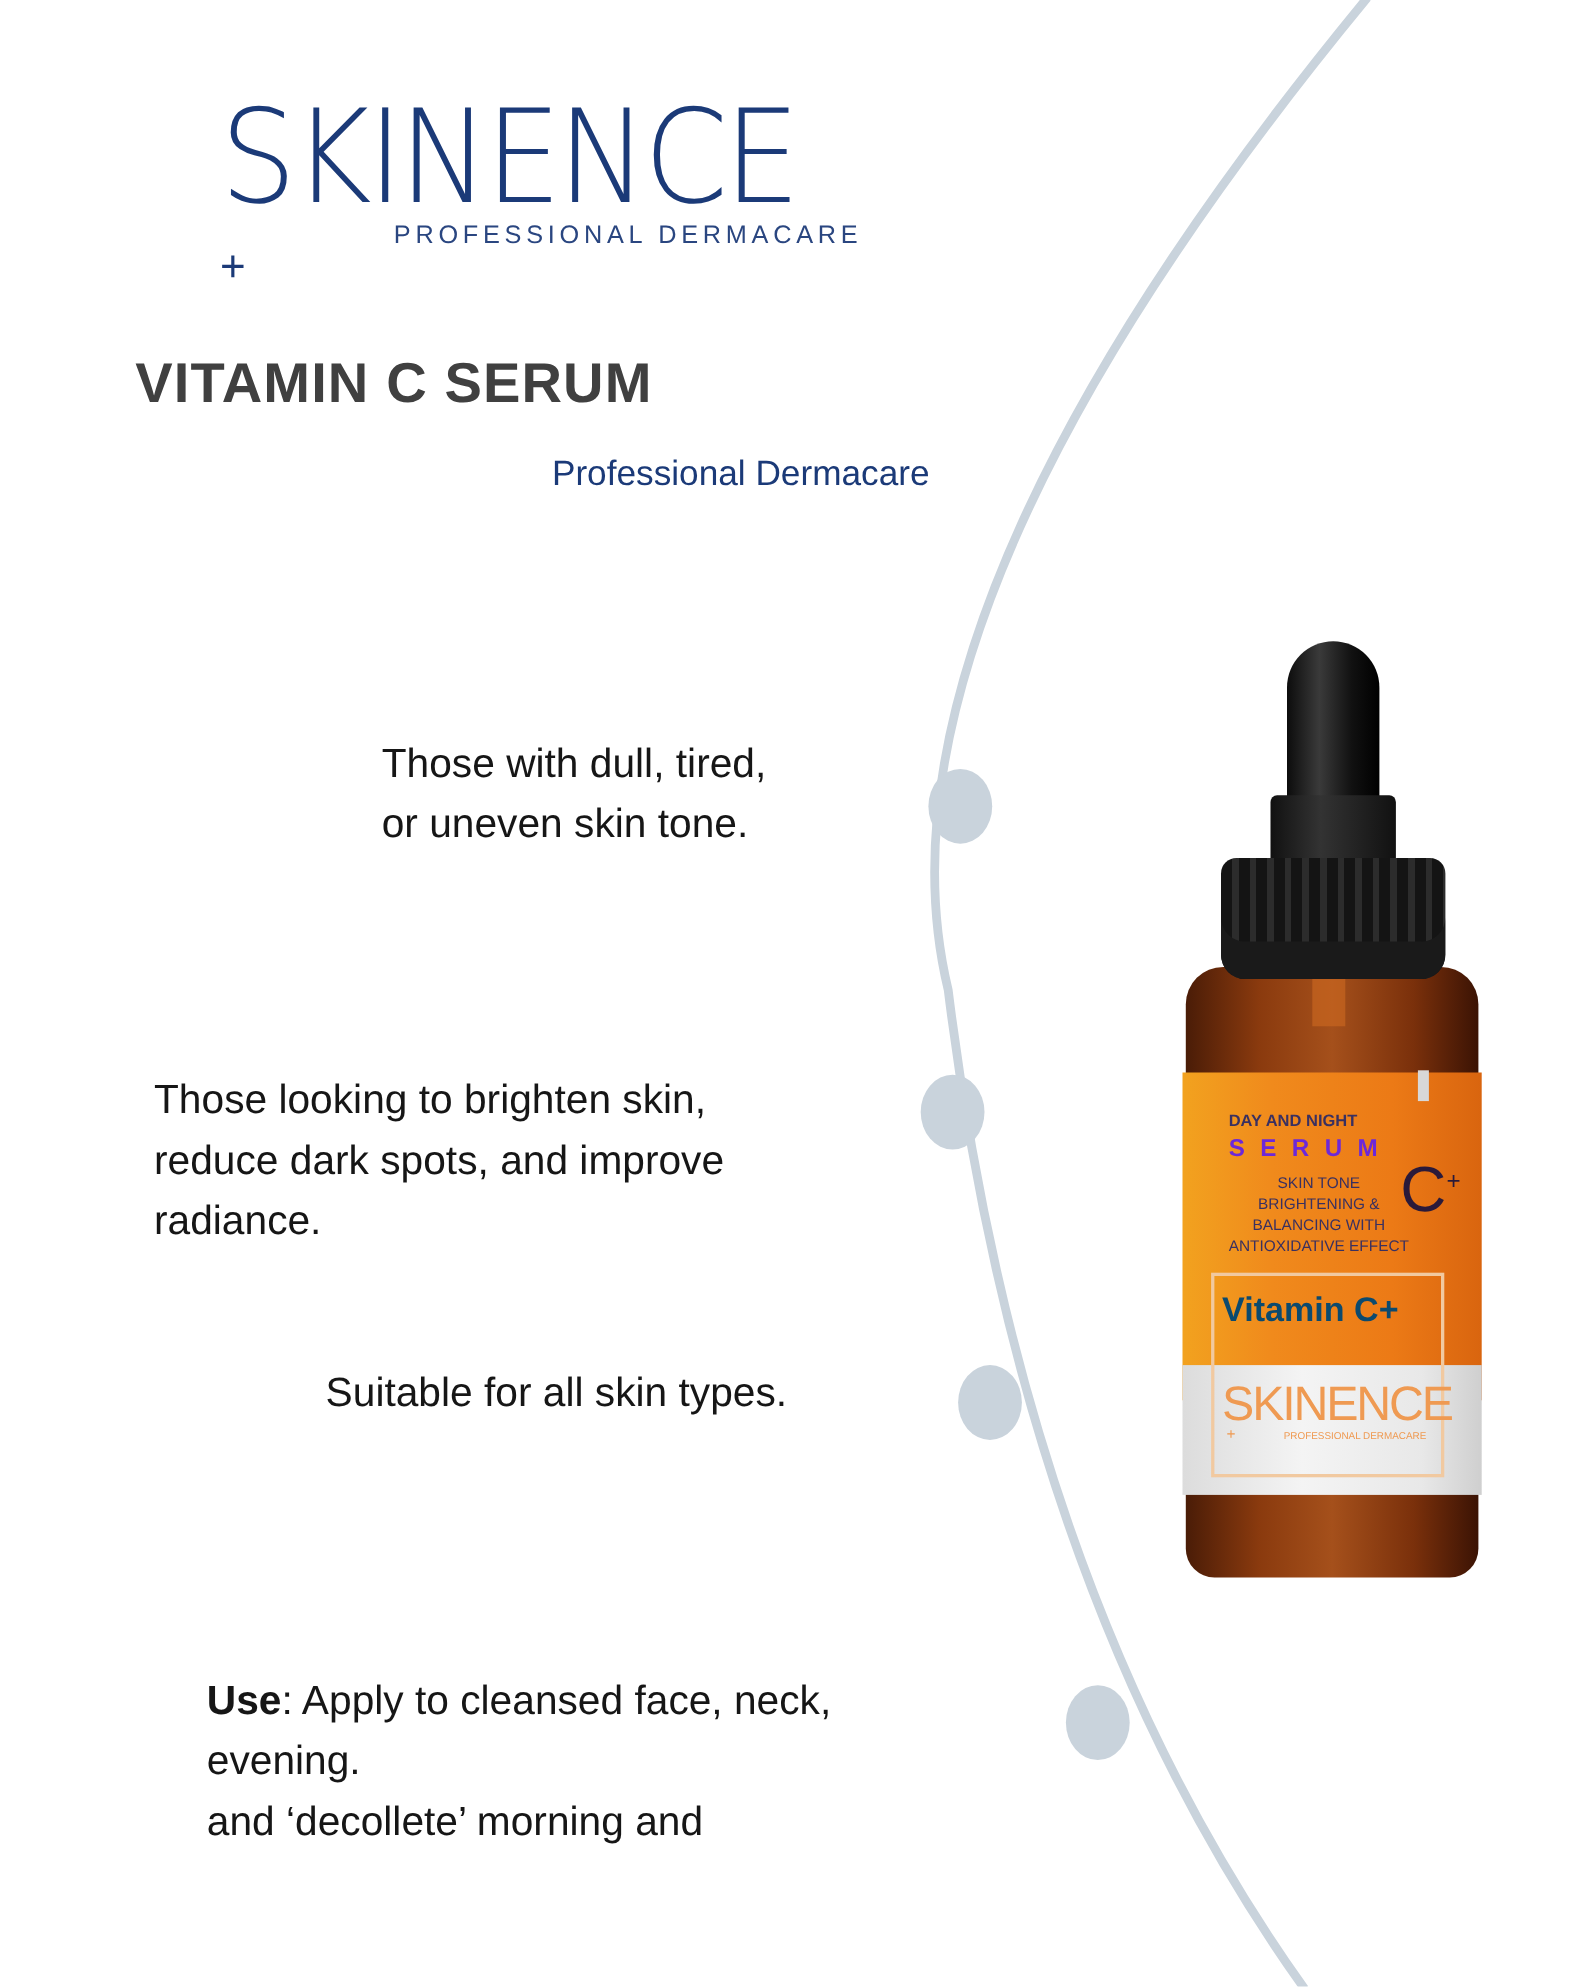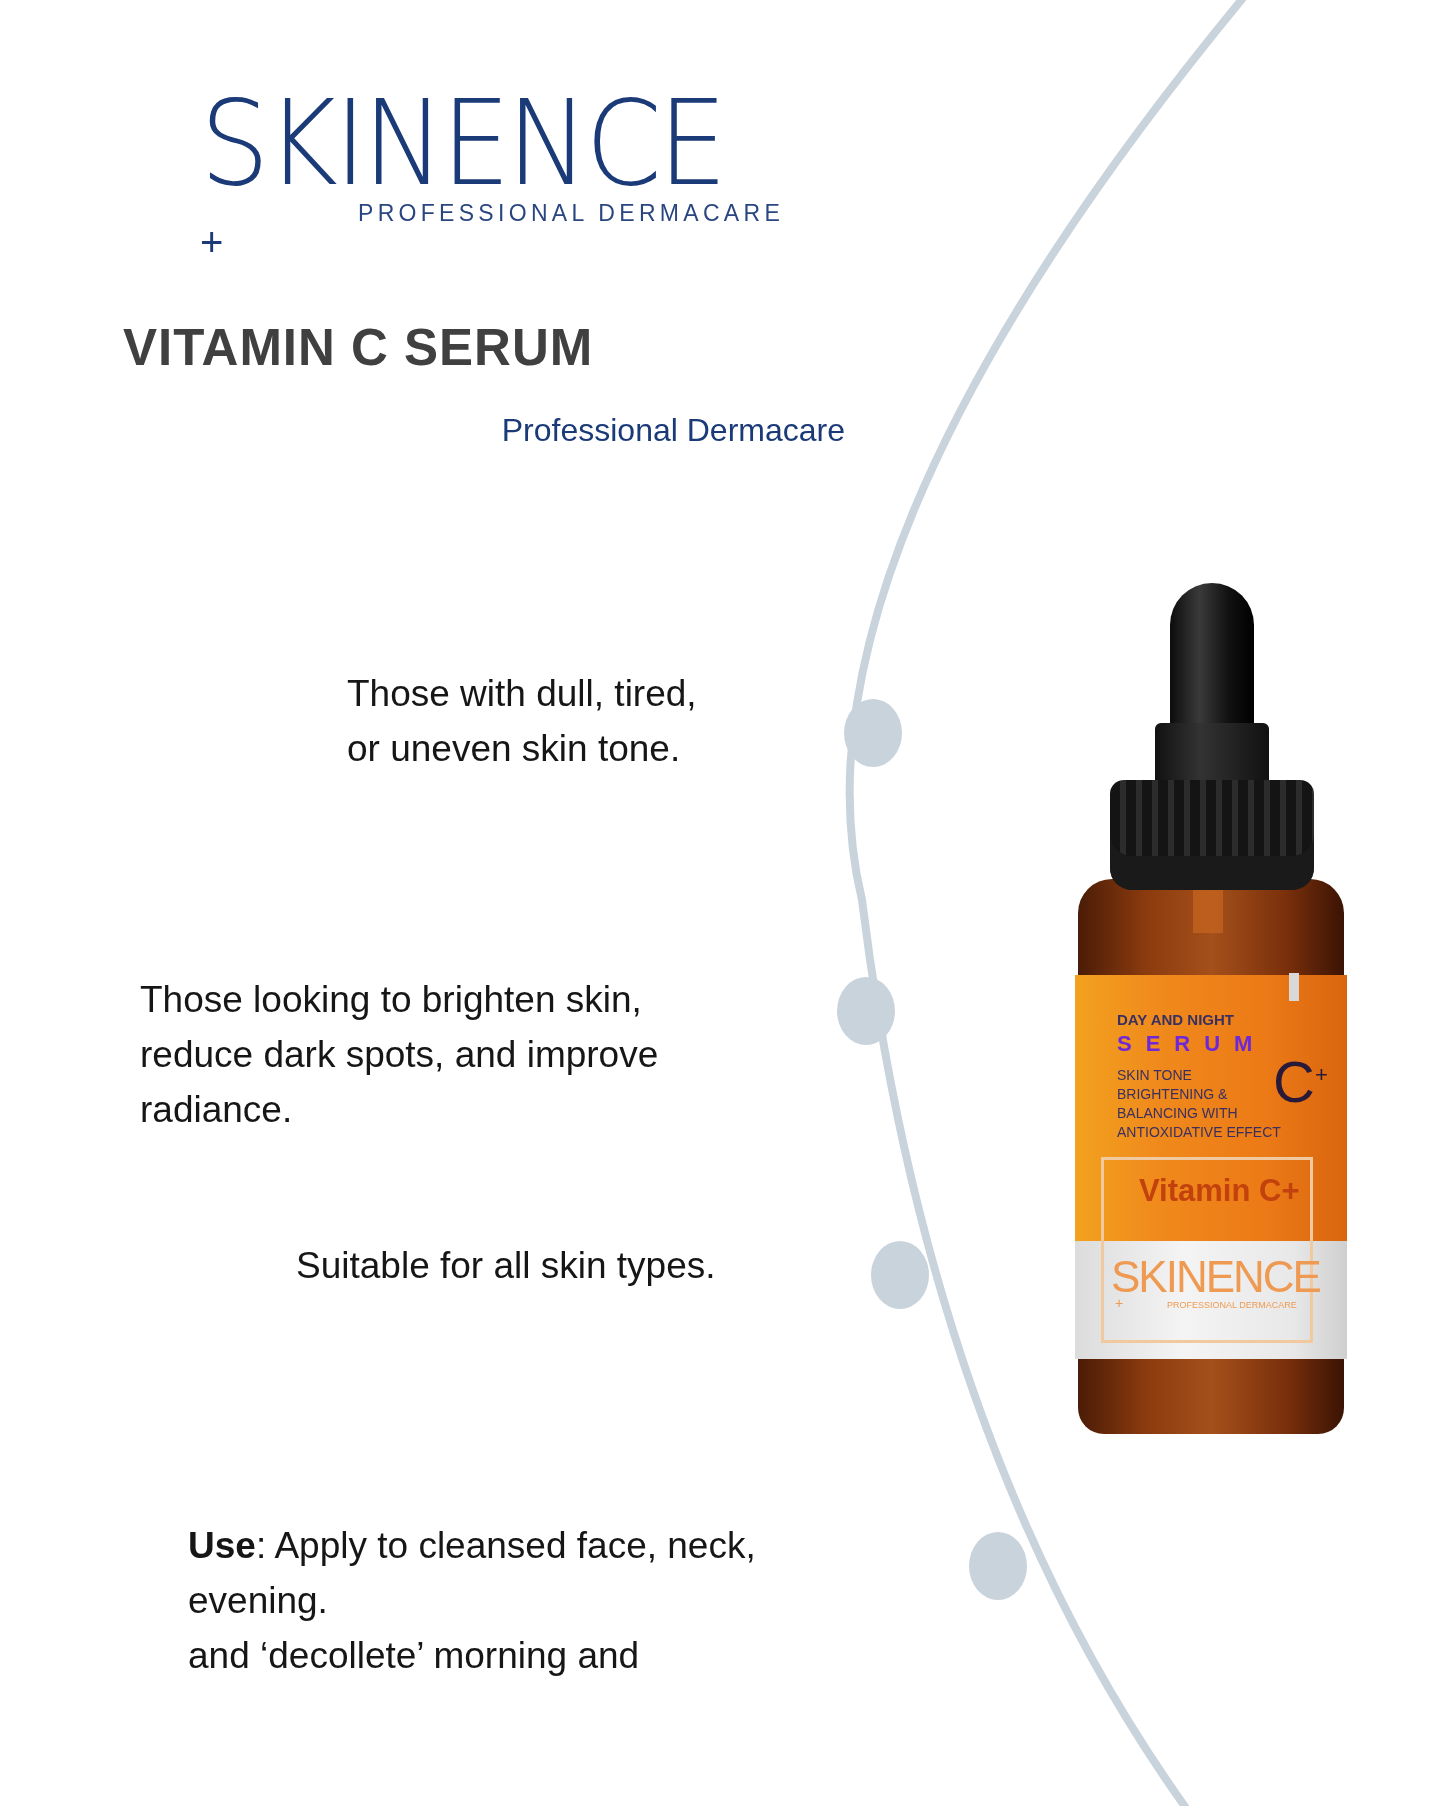--- a/index.html
+++ b/index.html
@@ -25,25 +25,25 @@
   .collar { position:absolute; left:35px; top:197px; width:204px; height:110px; border-radius:14px 14px 22px 22px;
     background:repeating-linear-gradient(90deg,#141414 0 10px,#2c2c2c 10px 16px); box-shadow:inset 0 -34px 0 #1a1a1a; }
   .glass { position:absolute; left:3px; top:296px; width:266px; height:555px; border-radius:34px 34px 26px 26px;
     background:linear-gradient(90deg,#4a1c07,#8a3a0e 25%,#a5501b 50%,#7a300b 78%,#3b1304); }
   .dropper { position:absolute; left:118px; top:300px; width:30px; height:50px; background:#c7651f; opacity:.7; }
   .label-orange { position:absolute; left:0; top:392px; width:272px; height:298px; background:linear-gradient(90deg,#f2a21f,#f08a1c 30%,#ec7a16 70%,#d9650f); }
   .label-white { position:absolute; left:0; top:658px; width:272px; height:118px; background:linear-gradient(90deg,#dcdcdc,#f4f4f4 40%,#e8e8e8 80%,#cfcfcf); }
   .lbl-tick { position:absolute; left:214px; top:390px; width:10px; height:28px; background:#d8d8d8; }
   .lbl-line1 { position:absolute; left:42px; top:428px; font-size:15px; font-weight:bold; color:#3a3060; white-space:nowrap; }
   .lbl-serum { position:absolute; left:42px; top:448px; font-size:22px; font-weight:bold; color:#6d28d9; letter-spacing:14px; white-space:nowrap; }
-  .lbl-desc { position:absolute; left:42px; top:483px; font-size:14px; color:#3a3060; line-height:19px; white-space:nowrap; }
+  .lbl-desc { position:absolute; left:42px; top:483px; font-size:14px; color:#3a3060; line-height:19px; white-space:nowrap;text-align:center; }
   .lbl-cplus { position:absolute; left:198px; top:470px; font-size:58px; color:#2a1a3a; font-weight:200; line-height:1; }
   .lbl-cplus sup { font-size:22px; }
   .lbl-box { position:absolute; left:26px; top:574px; width:212px; height:186px; border:3px solid #f1c9a0; box-sizing:border-box; }
-  .lbl-vit { position:absolute; left:36px; top:590px; font-size:31px; font-weight:bold; color:#c2410c; white-space:nowrap;margin-left:28px; }
+  .lbl-vit { position:absolute; left:36px; top:590px; font-size:31px; font-weight:bold; color:#0c4a6e; white-space:nowrap; }
   .lbl-brand { position:absolute; left:36px; top:672px; font-size:44px; font-weight:200; color:#ef9a52; letter-spacing:-2px; line-height:1; white-space:nowrap; }
   .lbl-brand-sub { position:absolute; left:92px; top:717px; font-size:9px; color:#ef9a52; white-space:nowrap; }
   .lbl-brand-plus { position:absolute; left:40px; top:712px; font-size:14px; color:#ef9a52; }
 </style>
 </head>
 <body>
 
 <svg id="arc" width="1445" height="1806">
   <path d="M 1243 -2 Q 780 560 862 900 Q 930 1450 1186 1808" fill="none" stroke="#c9d3dc" stroke-width="8"></path>
 </svg>

